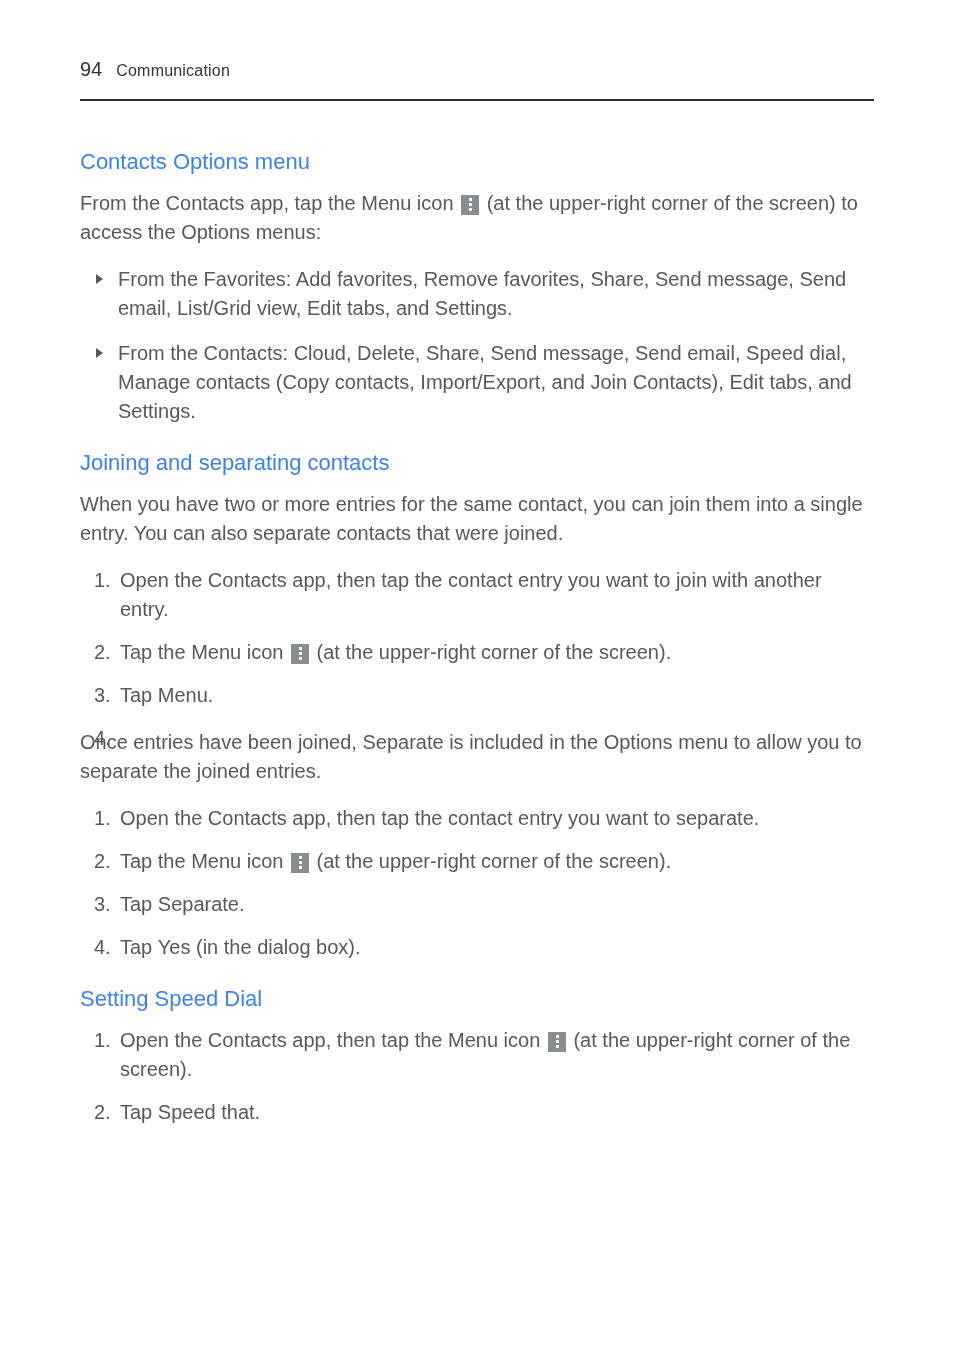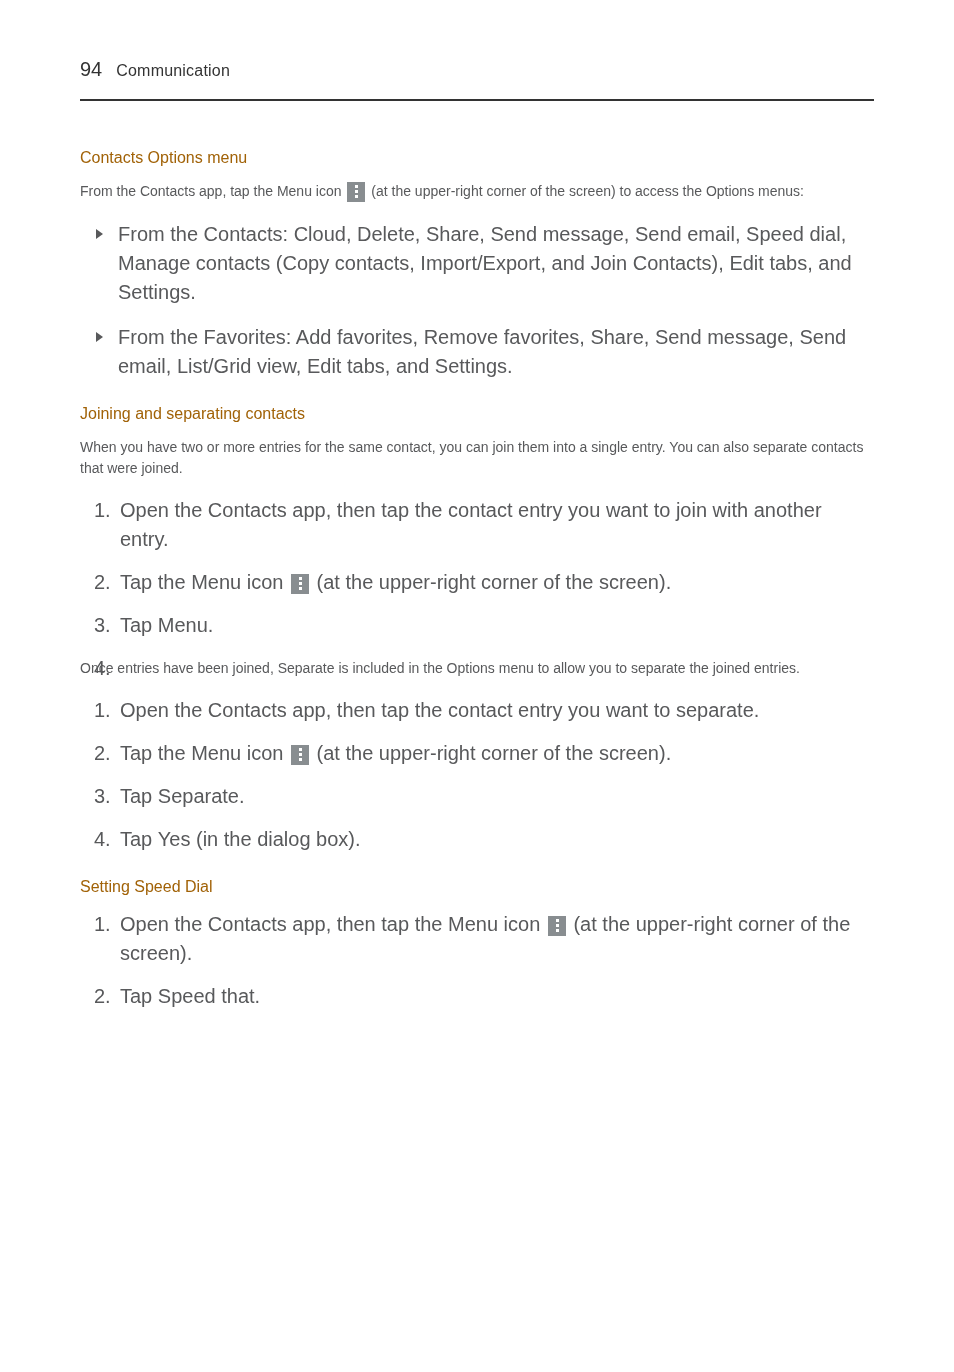--- a/index.html
+++ b/index.html
@@ -28,28 +28,28 @@
       font-weight: 400;
       color: #333;
     }
     .header-title {
       font-size: 16px;
       font-weight: 300;
       color: #333;
       letter-spacing: 0.2px;
     }
     .section-heading {
-      color: #a16207;
-      font-size: 16px;
+      color: #3b82f6;
+      font-size: 22px;
       font-weight: 400;
       margin-top: 24px;
       margin-bottom: 14px;
     }
     .body-text {
-      font-size: 14px;
+      font-size: 20px;
       line-height: 1.45;
       color: #58595b;
       margin-bottom: 18px;
       font-weight: 300;
     }
     .bold {
       font-weight: 500;
       color: #58595b;
     }
     .bullet-list, .numbered-list {
@@ -121,25 +121,25 @@
 
 <h2 class="section-heading">Contacts Options menu</h2>
 
 <p class="body-text">
   <span>From the </span><span class="bold">Contacts</span><span> app, tap the </span><span class="bold">Menu</span><span> icon </span><span class="menu-icon"></span><span> (at the upper-right corner of the screen) to access the Options menus:</span>
 </p>
 
 <ul class="bullet-list">
   <li>
     <span class="triangle-icon"></span>
-    <span>From the </span><span class="bold">Contacts</span><span>: Cloud, Delete, Share, Send message, Send email, Speed dial, Manage contacts (Copy contacts, Import/Export, and Join Contacts), Edit tabs, and Settings.</span>
+    <span>From the </span><span class="bold">Favorites</span><span>: Add favorites, Remove favorites, Share, Send message, Send email, List/Grid view, Edit tabs, and Settings.</span>
   </li>
   <li>
     <span class="triangle-icon"></span>
-    <span>From the </span><span class="bold">Favorites</span><span>: Add favorites, Remove favorites, Share, Send message, Send email, List/Grid view, Edit tabs, and Settings.</span>
+    <span>From the </span><span class="bold">Contacts</span><span>: Cloud, Delete, Share, Send message, Send email, Speed dial, Manage contacts (Copy contacts, Import/Export, and Join Contacts), Edit tabs, and Settings.</span>
   </li>
 </ul>
 
 <h2 class="section-heading">Joining and separating contacts</h2>
 
 <p class="body-text">When you have two or more entries for the same contact, you can join them into a single entry. You can also separate contacts that were joined.</p>
 
 <ol class="numbered-list">
   <li>
     <span class="list-number">1.</span>

